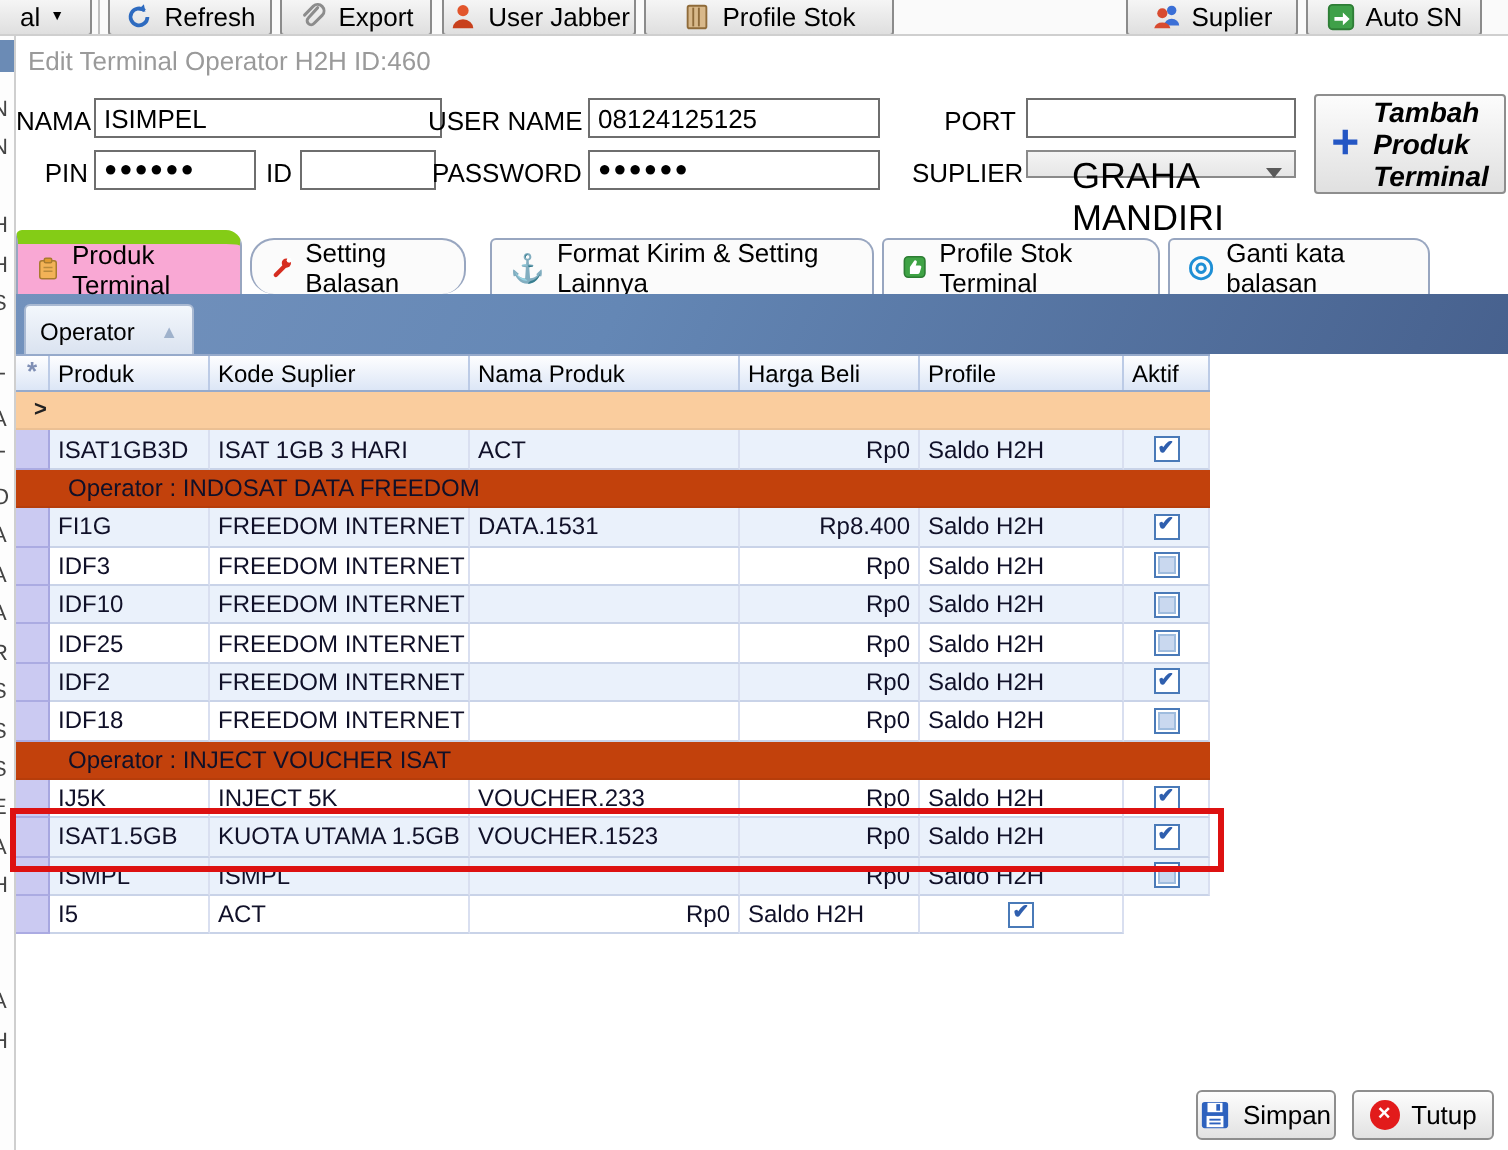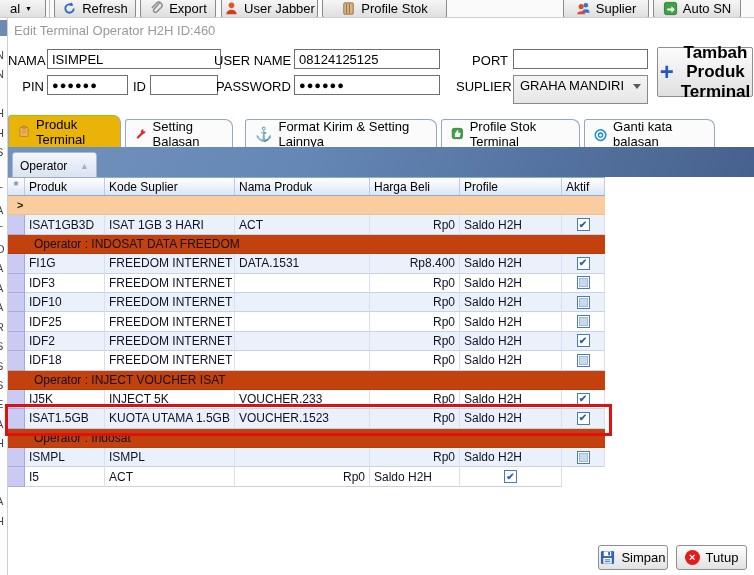--- a/index.html
+++ b/index.html
@@ -18,31 +18,31 @@
   .strip-blue { position:absolute; left:0; top:2px; width:7px; height:16px; background:#6B8BB5; }
   .strip-letters { position:absolute; left:-4px; top:28px; font-size:11px; line-height:19.4px; color:#444; white-space:pre-line; }
 
   
   .dialog { position:absolute; left:8px; top:18px; width:746px; height:557px; background:#fff; z-index:2; }
   .dialog-title { position:absolute; left:6px; top:5px; font-size:13px; color:#9A9A9A; }
 
   .flabel { position:absolute; font-size:13px; color:#000; text-align:right; white-space:nowrap; }
   .finput { position:absolute; height:20px; border:1px solid #6E6E6E; background:#fff; font-size:13px; padding:1px 4px; font-family:"Liberation Sans", sans-serif; color:#000; }
   .pw { letter-spacing:1px; font-weight:bold; font-size:11px; }
-  .fselect { position:absolute; height:29px; border:1px solid #8A8A8A; background:linear-gradient(#F4F4F4,#E6E6E6); font-size:13px; padding:2px 18px 0 6px; color:#000; cursor:default; }
+  .fselect { position:absolute; height:14px; border:1px solid #8A8A8A; background:linear-gradient(#F4F4F4,#E6E6E6); font-size:18px; padding:2px 18px 0 22px; color:#000; cursor:default; }
   .fselect .chev { position:absolute; right:6px; top:8px; width:0; height:0; border-left:4px solid transparent; border-right:4px solid transparent; border-top:5px solid #5A5A5A; }
 
   .tambah { position:absolute; left:649px; top:29px; width:96px; height:50px; background:linear-gradient(#FCFCFC,#E0E0E0); border:1px solid #8E8E8E; border-radius:2px; display:flex; align-items:center; justify-content:center; gap:7px; }
   .tambah .plus { color:#2456C4; font-size:24px; font-weight:bold; line-height:20px; }
-  .tambah .txt { white-space:pre-line; text-align:center; font-weight:bold; font-size:17px; line-height:1.15; color:#000; }
+  .tambah .txt { white-space:pre-line; text-align:left; font-weight:bold; font-size:14px; line-height:1.15; color:#000;font-style:italic; }
 
   
   .tabs { position:absolute; left:0; top:97px; width:746px; height:32px; }
   .tab { position:absolute; bottom:0; height:28px; background:#FBFBFB; border:1px solid #98A6C0; border-bottom:none; border-radius:3px 8px 0 0; display:flex; align-items:center; padding:0 9px; gap:6px; font-size:13px; color:#000; }
-  .tab.active { height:32px; background:#eab308; border-top:1px solid #84cc16; z-index:3; }
+  .tab.active { height:32px; background:#f9a8d4; border-top:7px solid #84cc16; z-index:3; }
   .tab .glyph-ic { font-size:14px; font-weight:bold; line-height:14px; }
 
   
   .band { position:absolute; left:0; top:129px; width:746px; height:30px; background:linear-gradient(115deg,#7392BD 0%,#6487B5 40%,#47618E 100%); }
   .chip { position:absolute; left:4px; top:5px; width:85px; height:28px; background:linear-gradient(#F3F7FC,#D8E1EF); border:1px solid #A9B9D2; border-radius:3px; display:flex; align-items:center; justify-content:space-between; padding:0 7px; font-size:12px; color:#000; }
   .chip .tri { color:#9FB2CC; font-size:9px; }
 
   
   .thead { position:absolute; left:0; top:159px; width:597px; height:19px; display:grid; grid-template-columns:17px 80px 130px 135px 90px 102px 43px; background:linear-gradient(#FEFEFF,#DCE6F6); border-top:1px solid #96AACB; border-bottom:1px solid #96AACB; }
   .hcell { font-size:12px; padding:2px 0 0 4px; border-right:1px solid #BCCBE6; overflow:hidden; white-space:nowrap; color:#000; }
@@ -192,21 +192,21 @@
     <div class="tabs">
       <div class="tab active" style="left:0px;width:113px;">
         <svg width="15" height="15" viewBox="0 0 16 16">
             <rect x="2.5" y="2.5" width="11" height="12" rx="1.5" fill="#F2B257" stroke="#A97B2E"></rect>
             <rect x="5.5" y="0.8" width="5" height="3" rx="1" fill="#E09A30" stroke="#A97B2E"></rect>
             <line x1="5" y1="7" x2="11" y2="7" stroke="#B98A3C"></line>
             <line x1="5" y1="9.5" x2="11" y2="9.5" stroke="#B98A3C"></line>
           </svg>
         <span>Produk Terminal</span>
       </div>
-      <div class="tab" style="left:117px;width:108px;">
+      <div class="tab" style="left:117px;width:108px;border-radius:12px;">
         <svg width="15" height="15" viewBox="0 0 16 16">
             <line x1="4" y1="13.5" x2="10" y2="7.5" stroke="#D62D20" stroke-width="3" stroke-linecap="round"></line>
             <circle cx="11.3" cy="5.3" r="3.2" fill="#D62D20"></circle>
             <circle cx="13.2" cy="3.4" r="1.7" fill="#fff"></circle>
           </svg>
         <span>Setting Balasan</span>
       </div>
       <div class="tab" style="left:237px;width:192px;">
         <span class="glyph-ic" style="color:#2F7FD0;">⚓</span>
         <span>Format Kirim &amp; Setting Lainnya</span>
@@ -343,23 +343,20 @@
           <div class="cell gutter"></div>
           <div class="cell">ISAT1.5GB</div>
           <div class="cell">KUOTA UTAMA 1.5GB BER</div>
           <div class="cell">VOUCHER.1523</div>
           <div class="cell harga">Rp0</div>
           <div class="cell">Saldo H2H</div>
           <div class="cell aktif">
             <span class="cb checked">✔</span>
           </div>
         </div>
-        <div class="row group purple">
-          <span class="glabel">Operator : Indosat</span>
-        </div>
         <div class="row data blue">
           <div class="cell gutter"></div>
           <div class="cell">ISMPL</div>
           <div class="cell">ISMPL</div>
           <div class="cell"></div>
           <div class="cell harga">Rp0</div>
           <div class="cell">Saldo H2H</div>
           <div class="cell aktif">
             <span class="cb unchecked"></span>
           </div>

